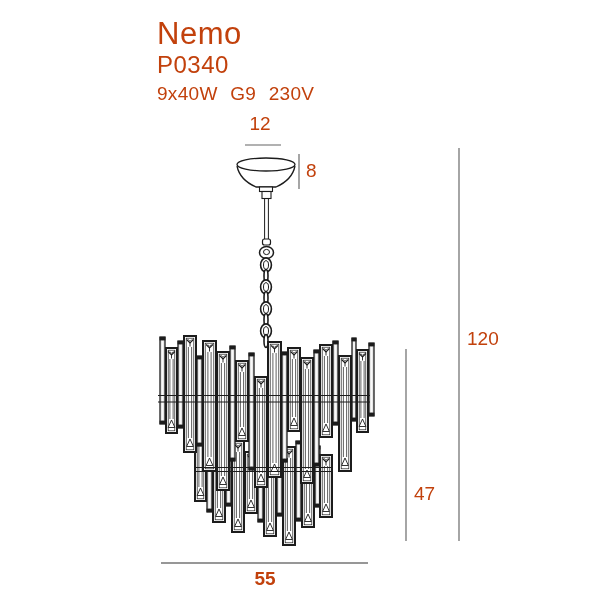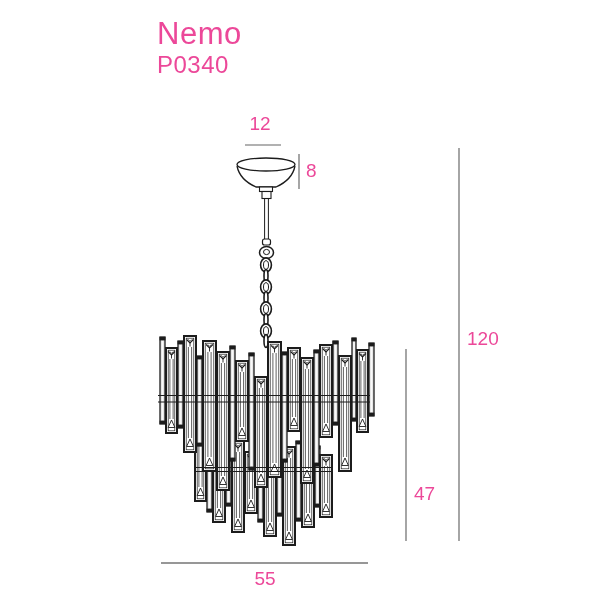--- a/index.html
+++ b/index.html
@@ -1,36 +1,37 @@
 <!DOCTYPE html>
 <html><head>
 <meta charset="utf-8">
 <style>
   html,body{margin:0;padding:0;background:#fff;}
   .stage{position:relative;width:600px;height:600px;background:#ffffff;overflow:hidden;
          font-family:"Liberation Sans","DejaVu Sans",sans-serif;color:#2b2b2b;}
   .stage svg{position:absolute;left:0;top:0;}
-  .lbl{position:absolute;line-height:1;white-space:nowrap;color:#ec4899;}
+  .lbl{position:absolute;line-height:1;white-space:nowrap;color:#c2410c;}
   .title{left:157px;top:18px;font-size:31px;letter-spacing:.5px;}
   .model{left:157px;top:53px;font-size:24px;letter-spacing:.5px;}
   .specs{left:157px;top:84px;font-size:19px;letter-spacing:.3px;word-spacing:7px;}
   .dim{font-size:19px;}
   .dim-12{left:242px;top:114px;width:36px;text-align:center;}
   .dim-8{left:306px;top:161px;}
   .dim-120{left:467px;top:329px;}
   .dim-47{left:414px;top:436px;margin-top:48px;}
-  .dim-55{left:243px;top:569px;width:44px;text-align:center;}
+  .dim-55{left:243px;top:569px;width:44px;text-align:center;font-weight:bold;}
 </style>
 </head>
 <body>
 
 <div class="stage">
 
   <div class="lbl title">Nemo</div>
   <div class="lbl model">P0340</div>
+  <div class="lbl specs">9x40W G9 230V</div>
 
   <svg id="drawing" width="600" height="600" viewBox="0 0 600 600">
 
     <g stroke="#1c1c1c" fill="#ffffff">
       <path d="M237,166 C239,176 247,183 256,187 L276,187 C285,183 293,176 295,166" stroke-width="1.3"></path>
       <ellipse cx="266" cy="164.5" rx="29" ry="6.5" stroke-width="1.3"></ellipse>
       <rect x="259.5" y="187" width="13" height="4.5" stroke-width="1.1"></rect>
       <rect x="262" y="191.5" width="9" height="7" stroke-width="1.1"></rect>
     </g>
 

